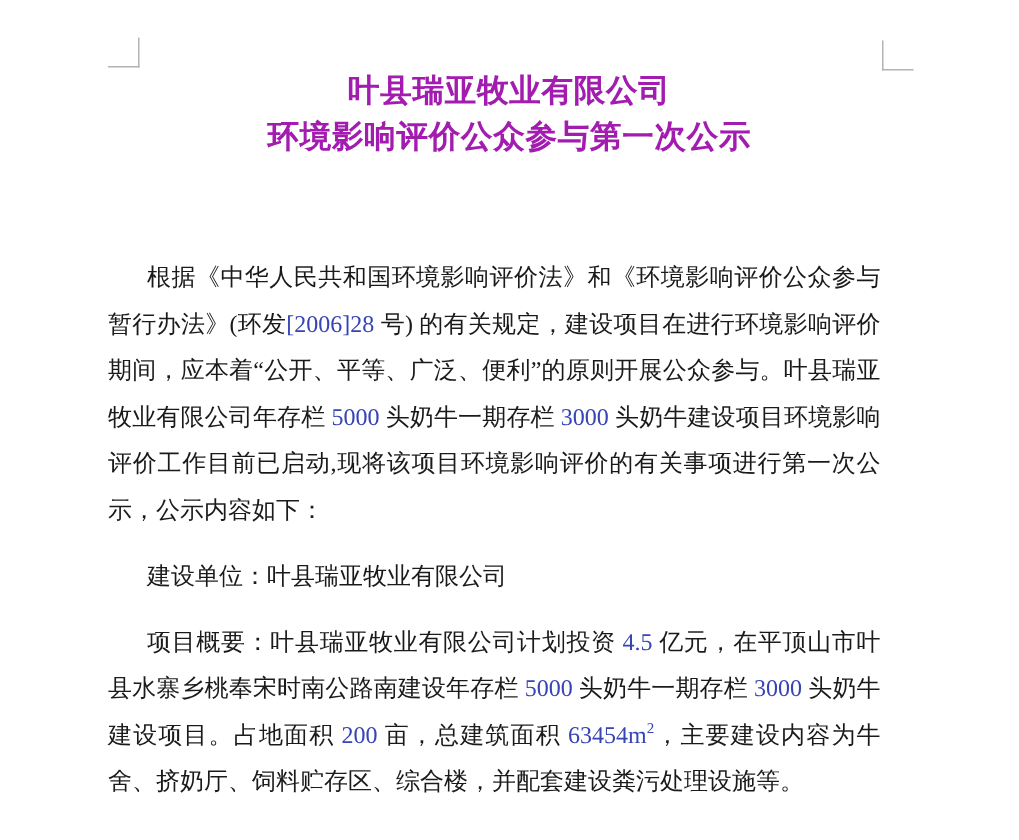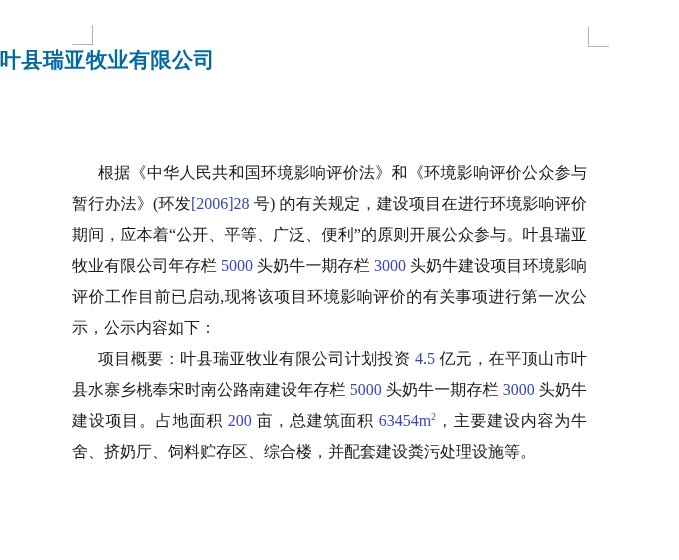--- a/index.html
+++ b/index.html
@@ -32,59 +32,62 @@
     left: 588px;
     top: 27px;
     border-left: 1px solid #b3b3b3;
     border-bottom: 1px solid #b3b3b3;
   }
   .doc-title {
     position: absolute;
     top: 45px;
     left: 0;
     width: 679px;
-    text-align: left;
+    text-align: center;
     font-weight: bold;
     font-size: 21px;
     line-height: 31px;
-    color: #0369a1;
+    color: #a21caf;
     letter-spacing: 0.5px;
   }
   .doc-body {
     position: absolute;
     top: 157px;
     left: 72px;
     width: 515px;
     font-size: 16px;
     line-height: 31px;
     text-align: justify;
   }
   .doc-body p {
     margin: 0;
     padding: 0;
   }
   .doc-body p.indent {
     text-indent: 26px;
+    margin-top: 13px;
   }
   .seg-sup {
     vertical-align: super;
     font-size: 10px;
     line-height: 0;
   }
 </style>
 </head>
 <body>
 
 <div class="screen">
 
   <div class="corner-mark left"></div>
   <div class="corner-mark right"></div>
 
   <div class="doc-title">
     <div>叶县瑞亚牧业有限公司</div>
+    <div>环境影响评价公众参与第一次公示</div>
   </div>
 
   <div class="doc-body" id="doc-body">
       <p class="indent"><span>根据《中华人民共和国环境影响评价法》和《环境影响评价公众参与暂行办法》(环发</span><span style="color: rgb(55, 69, 180);">[2006]28</span><span> 号) 的有关规定，建设项目在进行环境影响评价期间，应本着“公开、平等、广泛、便利”的原则开展公众参与。叶县瑞亚牧业有限公司年存栏 </span><span style="color: rgb(55, 69, 180);">5000</span><span> 头奶牛一期存栏 </span><span style="color: rgb(55, 69, 180);">3000</span><span> 头奶牛建设项目环境影响评价工作目前已启动,现将该项目环境影响评价的有关事项进行第一次公示，公示内容如下：</span></p>
+      <p class="indent"><span>建设单位：叶县瑞亚牧业有限公司</span></p>
       <p class="indent"><span>项目概要：叶县瑞亚牧业有限公司计划投资 </span><span style="color: rgb(55, 69, 180);">4.5</span><span> 亿元，在平顶山市叶县水寨乡桃奉宋时南公路南建设年存栏 </span><span style="color: rgb(55, 69, 180);">5000</span><span> 头奶牛一期存栏 </span><span style="color: rgb(55, 69, 180);">3000</span><span> 头奶牛建设项目。占地面积 </span><span style="color: rgb(55, 69, 180);">200</span><span> 亩，总建筑面积 </span><span style="color: rgb(55, 69, 180);">63454m</span><span class="seg-sup" style="color: rgb(55, 69, 180);">2</span><span>，主要建设内容为牛舍、挤奶厅、饲料贮存区、综合楼，并配套建设粪污处理设施等。</span></p>
     </div>
 
 </div>
 
 </body></html>

